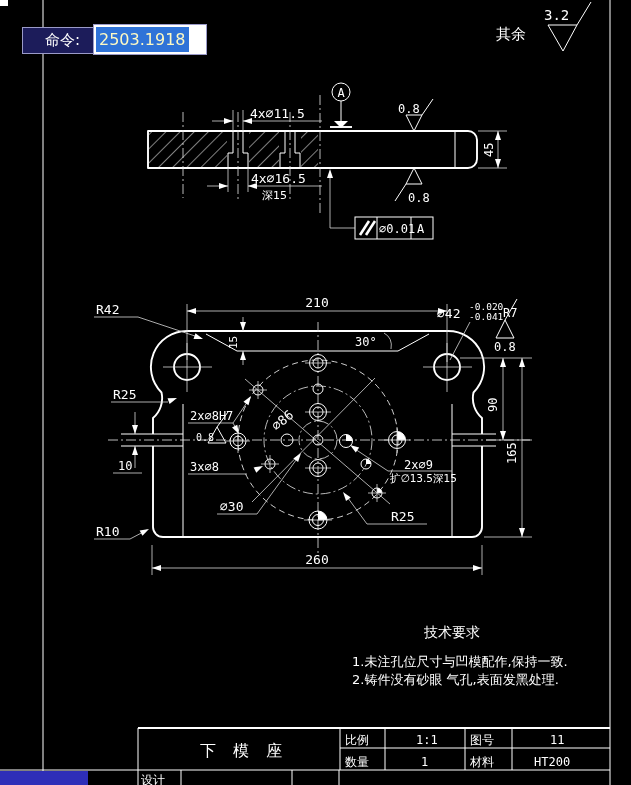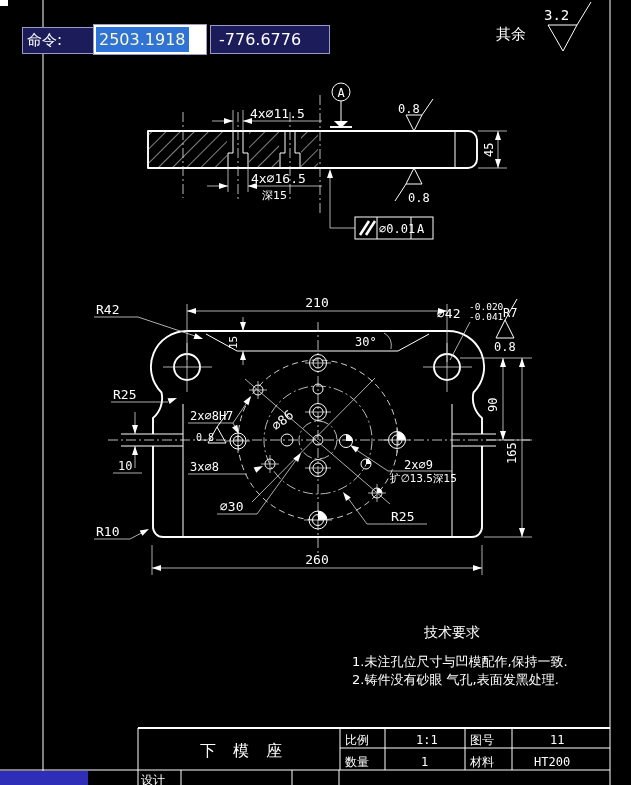--- a/index.html
+++ b/index.html
@@ -1,21 +1,21 @@
 <!DOCTYPE html>
 <html><head>
 <meta charset="utf-8">
 <style>
   html,body{margin:0;padding:0;background:#000;}
   .screen{position:relative;width:631px;height:785px;background:#000;overflow:hidden;
           font-family:"DejaVu Sans","Liberation Sans",sans-serif;}
   
   .cmdbox{position:absolute;background:#1c1c5a;border:1px solid #9a9ac8;color:#fff;
           display:flex;align-items:center;font-size:15px;}
-  .cmd-label{left:22px;top:27px;width:66px;height:25px;padding-left:4px;}
+  .cmd-label{left:22px;top:27px;width:66px;height:25px;padding-left:22px;}
   .cmd-input{position:absolute;left:93px;top:24px;width:112px;height:29px;background:#fff;
              border:1px solid #9a9ac8;display:flex;align-items:center;}
   .cmd-sel{background:#2f73d8;color:#fef9c3;font-size:16px;height:25px;line-height:25px;
            padding:0 3px;margin-left:2px;font-family:"DejaVu Sans","Liberation Sans",sans-serif;}
   .cmd-y{left:210px;top:25px;width:110px;height:27px;font-size:16px;padding-left:8px;}
   .bluebar{position:absolute;left:0;top:771px;width:88px;height:14px;background:#2e2eb8;}
   svg text{fill:#fff;font-family:"DejaVu Sans Mono","Liberation Mono",monospace;}
   svg text.cn{font-family:"DejaVu Sans","Liberation Sans",sans-serif;}
   .s1{stroke:#fff;stroke-width:1;fill:none}
   .s2{stroke:#fff;stroke-width:1.9;fill:none;stroke-linejoin:round}
@@ -29,23 +29,20 @@
 
 <div class="screen">
 
   
   <div class="cmdbox cmd-label cn">
       <span class="cn">命令:</span>
     </div>
   <div class="cmd-input">
     <span class="cmd-sel">2503.1918</span>
   </div>
-  <div class="cmdbox cmd-y">
-      <span>-776.6776</span>
-    </div>
 
   <svg width="631" height="785" viewBox="0 0 631 785">
 
     <g>
       <rect x="0" y="0" width="8" height="6" fill="#fff"></rect>
       <line class="s1" x1="43" y1="0" x2="43" y2="785"></line>
       <line class="s1" x1="610" y1="0" x2="610" y2="785"></line>
       <line class="s1" x1="0" y1="770" x2="610" y2="770"></line>
     </g>
 

